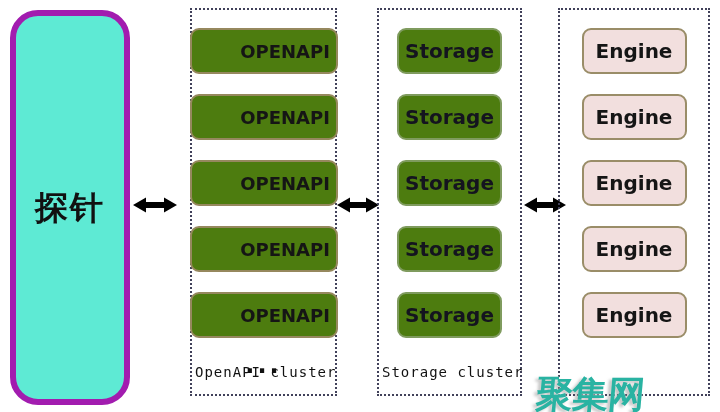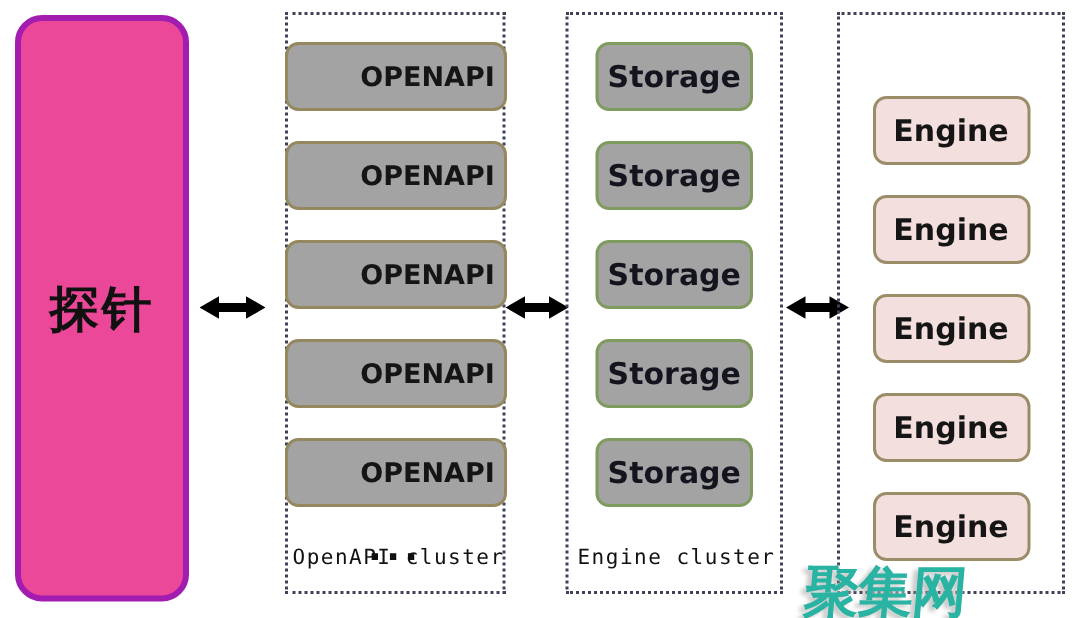--- a/index.html
+++ b/index.html
@@ -10,23 +10,23 @@
     background: #ffffff;
     overflow: hidden;
     font-family: "DejaVu Sans", "Liberation Sans", sans-serif;
   }
 
   
   .probe-panel {
     position: absolute;
     left: 10px; top: 10px;
     width: 108px; height: 383px;
-    background: #ec4899;
-    border: 4px solid #a21caf;
-    border-radius: 18px;
+    background: #5eead4;
+    border: 6px solid #a21caf;
+    border-radius: 28px;
     display: flex;
     align-items: center;
     justify-content: center;
   }
   .probe-label {
     font-size: 33px;
     font-weight: bold;
     color: #111111;
     line-height: 1.32;
     letter-spacing: 2px;
@@ -45,42 +45,42 @@
     height: 388px;
     border: 2px dotted #41415a;
     box-sizing: border-box;
     display: flex;
     flex-direction: column;
     align-items: center;
     padding-top: 18px;
   }
   .cluster--openapi { left: 190px; width: 147px; }
   .cluster--storage { left: 377px; width: 145px; }
-  .cluster--engine  { left: 558px; width: 152px; justify-content: flex-end; }
+  .cluster--engine  { left: 558px; width: 152px; }
 
   .node {
     width: 101px;
     height: 42px;
     border-radius: 9px;
     display: flex;
     align-items: center;
     justify-content: center;
     font-weight: bold;
     color: #151515;
     flex: none;
     margin-bottom: 20px;
   }
   .node--openapi {
-    background: #a3a3a3;
+    background: #4d7c0f;
     border: 2px solid #96885e;
     font-size: 18px;
     padding-left: 43px;
   }
   .node--storage {
-    background: #a3a3a3;
+    background: #4d7c0f;
     border: 2px solid #7f9b5e;
     font-size: 20px;
     color: #14141f;
   }
   .node--engine {
     background: #f2dfde;
     border: 2px solid #9a8d68;
     font-size: 20px;
   }
 
@@ -156,21 +156,21 @@
     <div class="ellipsis">...</div>
     <div class="caption">OpenAPI cluster</div>
   </div>
 
   <div class="cluster cluster--storage">
     <div class="node node--storage">Storage</div>
     <div class="node node--storage">Storage</div>
     <div class="node node--storage">Storage</div>
     <div class="node node--storage">Storage</div>
     <div class="node node--storage">Storage</div>
-    <div class="caption">Engine cluster</div>
+    <div class="caption">Storage cluster</div>
   </div>
 
   <div class="cluster cluster--engine">
     <div class="node node--engine">Engine</div>
     <div class="node node--engine">Engine</div>
     <div class="node node--engine">Engine</div>
     <div class="node node--engine">Engine</div>
     <div class="node node--engine">Engine</div>
   </div>
 

